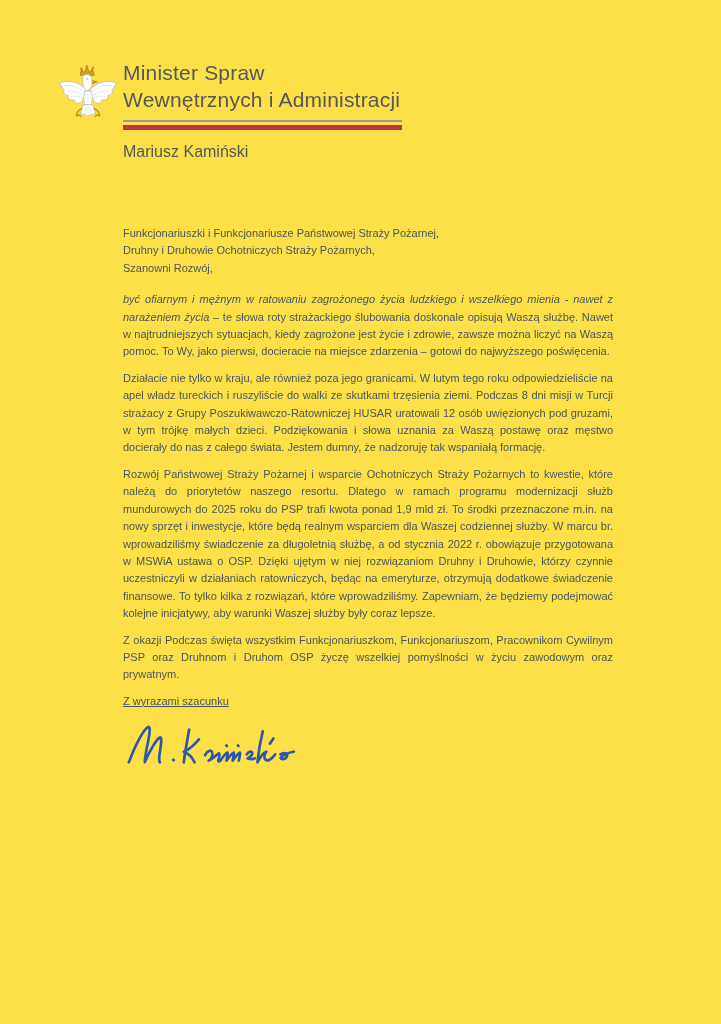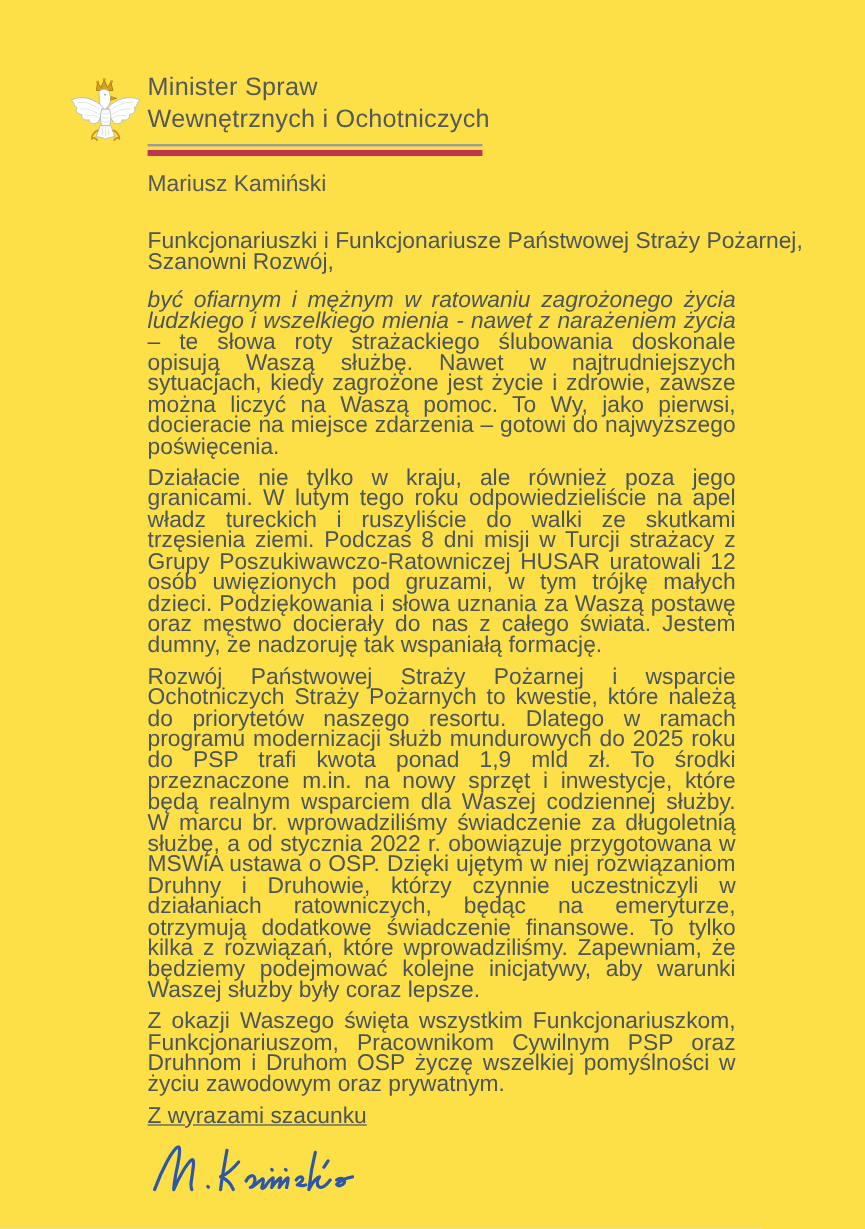--- a/index.html
+++ b/index.html
@@ -23,28 +23,28 @@
     font-size: 21px;
     line-height: 26.5px;
     color: #54585c;
     letter-spacing: 0.2px;
     font-weight: 400;
   }
   .flag-rule { margin-top: 7px; width: 279px; }
   .rule-gray { height: 2px; }
   .rule-spacer { height: 3px; }
   .rule-red { height: 5px; }
-  .minister-name { margin-top: 13px; font-size: 19px; color: #54585c; }
+  .minister-name { margin-top: 13px; font-size: 16px; color: #54585c; }
   
   .letter-body {
     position: absolute;
     left: 123px;
-    top: 193px;
+    top: 225px;
     width: 490px;
-    font-size: 19px;
+    font-size: 11px;
     line-height: 17.4px;
     color: #4c555d;
   }
   .salutation { margin-bottom: 14px; }
   .salutation div { white-space: nowrap; }
   p.para { text-align: justify; margin: 0 0 9px 0; }
   p.para em { }
   .closing { margin-top: 3px; text-decoration: underline; }
   .signature { margin-top: 8px; height: 56px; }
   .signature svg { display: block; }
@@ -85,46 +85,47 @@
           <path d="M56,78 L55,89 M60,78 L60,91 M64,78 L65,89" stroke="#d3d6d8" stroke-width="1"></path>
 
           <path d="M48,82 C43,85 39,90 39,95 C42,92.5 45,93.5 47,97 M72,82 C77,85 81,90 81,95 C78,92.5 75,93.5 73,97" fill="none" stroke="#c89417" stroke-width="2.6"></path>
         </g>
       </svg>
     </div>
 
     <div class="head-text">
       <div class="ministry-title">
         <div>Minister Spraw</div>
-        <div>Wewnętrznych i Ochotniczych</div>
+        <div>Wewnętrznych i Administracji</div>
       </div>
       <div class="flag-rule">
         <div class="rule-gray" style="background: rgb(155, 155, 155);"></div>
         <div class="rule-spacer"></div>
         <div class="rule-red" style="background: rgb(194, 51, 80);"></div>
       </div>
       <div class="minister-name">Mariusz Kamiński</div>
     </div>
   </header>
 
   <main class="letter-body">
 
     <div class="salutation">
       <div>Funkcjonariuszki i Funkcjonariusze Państwowej Straży Pożarnej,</div>
+      <div>Druhny i Druhowie Ochotniczych Straży Pożarnych,</div>
       <div>Szanowni Rozwój,</div>
     </div>
 
     <p class="para"><em>być ofiarnym i mężnym w ratowaniu zagrożonego życia ludzkiego i wszelkiego mienia - nawet z narażeniem życia</em><span> – te słowa roty strażackiego ślubowania doskonale opisują Waszą służbę. Nawet w najtrudniejszych sytuacjach, kiedy zagrożone jest życie i zdrowie, zawsze można liczyć na Waszą pomoc. To Wy, jako pierwsi, docieracie na miejsce zdarzenia – gotowi do najwyższego poświęcenia.</span></p>
 
 
     <p class="para">Działacie nie tylko w kraju, ale również poza jego granicami. W lutym tego roku odpowiedzieliście na apel władz tureckich i ruszyliście do walki ze skutkami trzęsienia ziemi. Podczas 8 dni misji w Turcji strażacy z Grupy Poszukiwawczo-Ratowniczej HUSAR uratowali 12 osób uwięzionych pod gruzami, w tym trójkę małych dzieci. Podziękowania i słowa uznania za Waszą postawę oraz męstwo docierały do nas z całego świata. Jestem dumny, że nadzoruję tak wspaniałą formację.</p>
 
     <p class="para">Rozwój Państwowej Straży Pożarnej i wsparcie Ochotniczych Straży Pożarnych to kwestie, które należą do priorytetów naszego resortu. Dlatego w ramach programu modernizacji służb mundurowych do 2025 roku do PSP trafi kwota ponad 1,9 mld zł. To środki przeznaczone m.in. na nowy sprzęt i inwestycje, które będą realnym wsparciem dla Waszej codziennej służby. W marcu br. wprowadziliśmy świadczenie za długoletnią służbę, a od stycznia 2022 r. obowiązuje przygotowana w MSWiA ustawa o OSP. Dzięki ujętym w niej rozwiązaniom Druhny i Druhowie, którzy czynnie uczestniczyli w działaniach ratowniczych, będąc na emeryturze, otrzymują dodatkowe świadczenie finansowe. To tylko kilka z rozwiązań, które wprowadziliśmy. Zapewniam, że będziemy podejmować kolejne inicjatywy, aby warunki Waszej służby były coraz lepsze.</p>
 
-    <p class="para">Z okazji Waszego święta wszystkim Funkcjonariuszkom, Funkcjonariuszom, Pracownikom Cywilnym PSP oraz Druhnom i Druhom OSP życzę wszelkiej pomyślności w życiu zawodowym oraz prywatnym.</p>
+    <p class="para">Z okazji Podczas święta wszystkim Funkcjonariuszkom, Funkcjonariuszom, Pracownikom Cywilnym PSP oraz Druhnom i Druhom OSP życzę wszelkiej pomyślności w życiu zawodowym oraz prywatnym.</p>
 
     <div class="closing">Z wyrazami szacunku</div>
 
     <div class="signature" title="M. Kamiński">
       <svg viewBox="0 0 230 62" width="205" height="55" xmlns="http://www.w3.org/2000/svg">
         <g fill="none" stroke="#2d57a7" stroke-width="3" stroke-linecap="round" stroke-linejoin="round" style="stroke: rgb(45, 87, 167);">
 
           <path d="M6,50 C13,31 23,12 28,10 C31,9 29,22 26,35 C25,41 24,47 24,50 C29,38 37,24 41,22 C44,21 42,31 41,39 C40,44 40,48 41,50"></path>
 
           <path d="M56,47 l0.6,0.6"></path>

